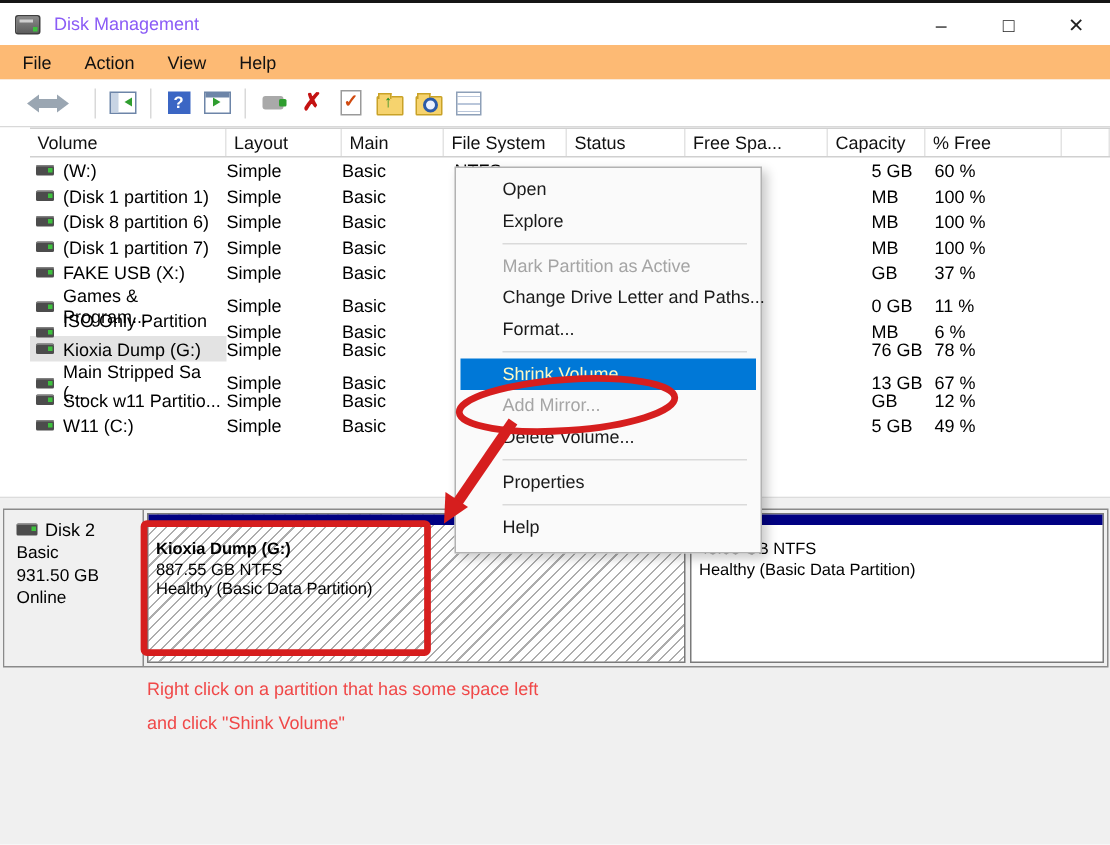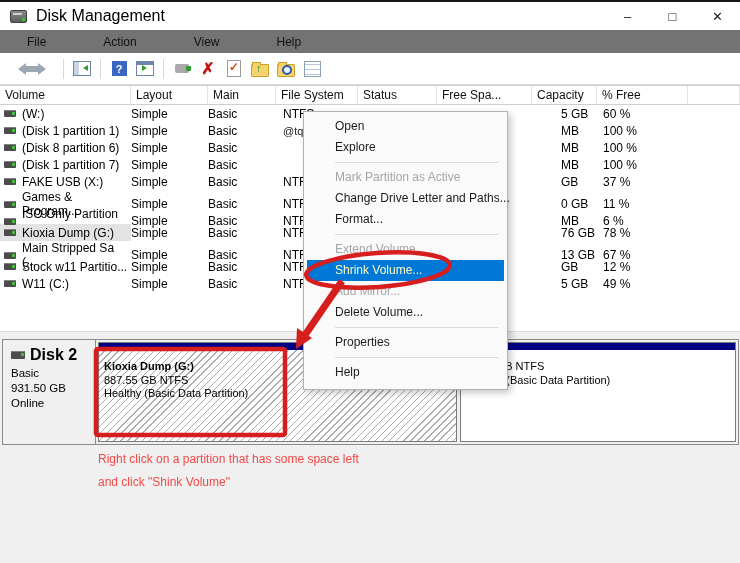--- a/index.html
+++ b/index.html
@@ -8,25 +8,25 @@
     background:#ffffff;font-family:"Liberation Sans",sans-serif;
     -webkit-font-smoothing:antialiased;color:#000;
   }
   .topedge{position:absolute;top:0;left:0;right:0;height:2px;background:#161616;z-index:5;}
 
   
   .titlebar{position:absolute;top:2px;left:0;right:0;height:28px;background:#fff;display:flex;align-items:center;}
   .app-icon{width:15px;height:11px;margin-left:10px;background:linear-gradient(#8a8a8a,#5d5d5d);border:1px solid #3f3f3f;border-radius:2px;position:relative;}
   .app-icon:after{content:"";position:absolute;left:2px;top:2px;width:9px;height:2px;background:#cfcfcf;}
   .app-icon:before{content:"";position:absolute;right:1px;bottom:1px;width:3px;height:3px;background:#3ec13e;}
-  .title-text{font-size:16px;margin-left:9px;color:#000000;}
+  .title-text{font-size:12px;margin-left:9px;color:#8b5cf6;}
   .winbtns{margin-left:auto;display:flex;height:100%;}
   .winbtn{width:45px;display:flex;align-items:center;justify-content:center;font-size:13px;color:#222;}
   
-  .menubar{position:absolute;top:30px;left:0;right:0;height:23px;background:#737373;display:flex;align-items:center;padding-left:16px;border-bottom:1px solid #ececec;gap:35px;}
+  .menubar{position:absolute;top:30px;left:0;right:0;height:23px;background:#fdba74;display:flex;align-items:center;padding-left:4px;border-bottom:1px solid #ececec;}
   .menubar .mb{font-size:12px;padding:3px 11px;color:#111;}
   
   .toolbar{position:absolute;top:53px;left:0;right:0;height:31px;background:#fff;display:flex;align-items:center;padding-left:6px;border-bottom:1px solid #d9d9d9;}
   .tb-sep{width:1px;height:20px;background:#d9d9d9;margin:0 5px;}
   .tbi{width:22px;height:22px;display:flex;align-items:center;justify-content:center;position:relative;margin:0 2px;}
   .arrowL,.arrowR{width:0;height:0;border:6px solid transparent;position:relative;}
   .arrowL{border-right:8px solid #9aa6b2;}
   .arrowL:after{content:"";position:absolute;left:8px;top:-3px;width:6px;height:6px;background:#9aa6b2;}
   .arrowR{border-left:8px solid #9aa6b2;}
   .arrowR:after{content:"";position:absolute;right:8px;top:-3px;width:6px;height:6px;background:#9aa6b2;}
@@ -42,39 +42,39 @@
   .ico-doc{width:12px;height:15px;background:#fff;border:1px solid #9a9a9a;position:relative;}
   .ico-doc:after{content:"\2713";position:absolute;left:1px;top:-1px;color:#d04a10;font-size:12px;font-weight:bold;}
   .ico-folder{width:16px;height:11px;background:#f6d36e;border:1px solid #c9a227;border-radius:1px;position:relative;margin-top:3px;}
   .ico-folder:before{content:"";position:absolute;left:0;top:-3px;width:7px;height:3px;background:#f6d36e;border:1px solid #c9a227;border-bottom:none;}
   .ico-folder.up:after{content:"\2191";position:absolute;left:4px;top:-3px;color:#1d8a1d;font-weight:bold;font-size:11px;}
   .ico-folder.find:after{content:"";position:absolute;left:4px;top:0px;width:6px;height:6px;border:2px solid #2b5aa8;border-radius:50%;background:#eaf1ff;}
   .ico-list{width:15px;height:14px;background:#fff;border:1px solid #8ea0b8;
     background-image:repeating-linear-gradient(#fff 0 2px,#b9c6da 2px 3px,#fff 3px 5px);}
   
   .listpane{position:absolute;top:85px;left:0;right:0;height:246px;background:#fff;z-index:1;}
-  .vrow{display:grid;grid-template-columns:131px 77px 68px 82px 79px 95px 65px 91px 1fr;height:17px;align-items:center;font-size:12px;}
+  .vrow{display:grid;grid-template-columns:131px 77px 68px 82px 79px 95px 65px 91px 1fr;height:17px;align-items:center;font-size:12px;margin-left:20px;}
   .vhead{border-top:1px solid #d0d0d0;border-bottom:1px solid #d0d0d0;height:18px;}
   .vhead .hc{height:100%;display:flex;align-items:center;padding-left:5px;border-right:1px solid #e3e3e3;color:#111;}
   .c-vol{display:flex;align-items:center;padding-left:4px;height:100%;}
   .disk-ico{width:12px;height:7px;background:#4c4c4c;border-radius:1px;margin-right:6px;position:relative;flex:none;box-shadow:inset 0 1px 0 #808080;}
   .disk-ico:after{content:"";position:absolute;right:1px;top:2px;width:3px;height:3px;background:#3ec13e;}
   .vrow.selected .c-vol{background:#e3e3e3;}
   .c-fs{padding-left:7px;}
   .c-fs.small{font-size:11px;color:#222;}
   .c-free{padding-left:29px;}
   .c-pct{padding-left:6px;}
   
   .graphpane{position:absolute;top:331px;left:0;right:0;bottom:0;background:#f0f0f0;border-top:1px solid #dcdcdc;}
   .band{position:absolute;top:7px;left:2px;width:735px;height:104px;background:#f0f0f0;border:1px solid #8a8a8a;}
   .diskinfo{position:absolute;left:0;top:0;bottom:0;width:93px;background:#f0f0f0;border-right:1px solid #8a8a8a;padding:6px 0 0 8px;box-sizing:border-box;}
   .diskinfo .drow{display:flex;align-items:center;gap:5px;}
   .disk-ico2{width:14px;height:8px;background:#4c4c4c;border-radius:1px;position:relative;box-shadow:inset 0 1px 0 #808080;flex:none;}
   .disk-ico2:after{content:"";position:absolute;right:1px;top:2px;width:3px;height:3px;background:#3ec13e;}
-  .dname{font-size:16px;font-weight:bold;}
+  .dname{font-size:12px;font-weight:normal;}
   .dline{font-size:11.5px;margin-top:3px;}
   .part{position:absolute;top:2px;bottom:2px;background:#fff;border:1px solid #7a7a7a;box-sizing:border-box;}
   .part .bluebar{height:7px;background:#000082;margin:0 0 1px 0;}
   .part.hatch{background:repeating-linear-gradient(135deg,#ffffff 0 4px,#adadad 4px 5px);}
   .ptext{padding:9px 0 0 5px;font-size:11px;line-height:13.5px;}
   .pname{font-weight:bold;}
   .part1{left:95px;width:359px;}
   .part2{left:457px;width:276px;}
   
   .ctxmenu{position:absolute;left:303px;top:111px;width:205px;background:#fafafa;border:1px solid #b2b2b2;box-shadow:3px 3px 7px rgba(0,0,0,.22);z-index:40;padding:4px 0 6px 0;box-sizing:border-box;}
@@ -362,21 +362,20 @@
   <div class="mi">Open</div>
 
   <div class="mi">Explore</div>
 <div class="msep"></div>
   <div class="mi disabled">Mark Partition as Active</div>
 
   <div class="mi">Change Drive Letter and Paths...</div>
 
   <div class="mi">Format...</div>
 <div class="msep"></div>
-  <div class="mi disabled">Extend Volume...</div>
 
   <div class="mi highlighted">Shrink Volume...</div>
 
   <div class="mi disabled">Add Mirror...</div>
 
   <div class="mi">Delete Volume...</div>
 <div class="msep"></div>
   <div class="mi">Properties</div>
 <div class="msep"></div>
   <div class="mi">Help</div>

